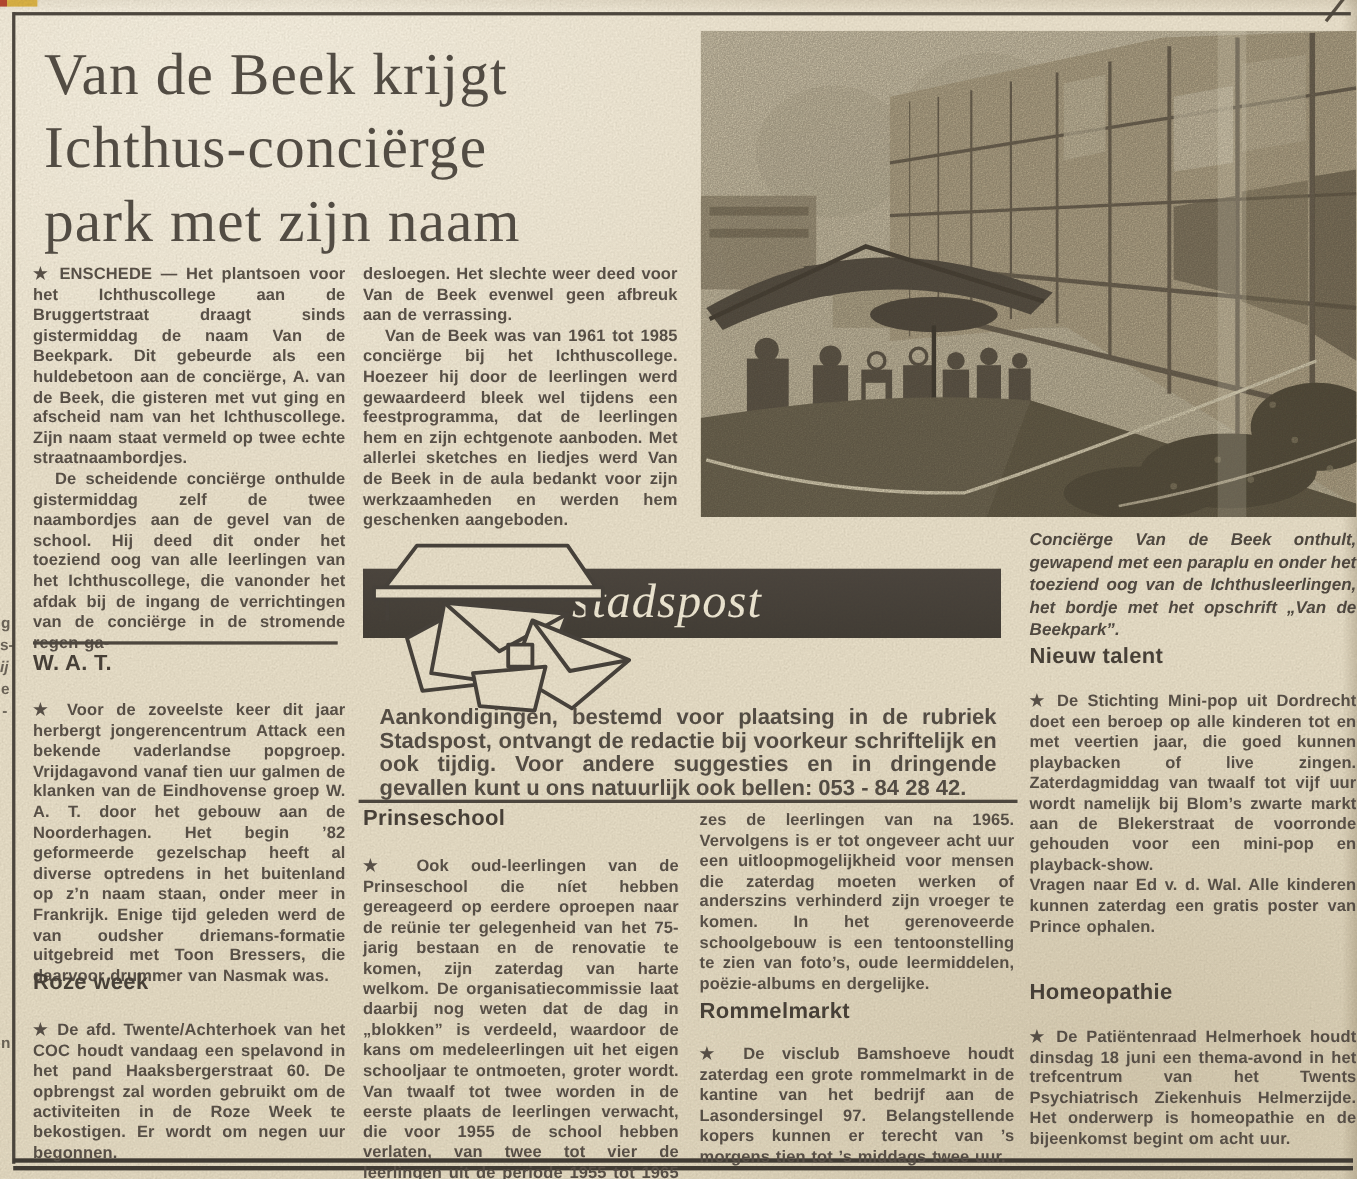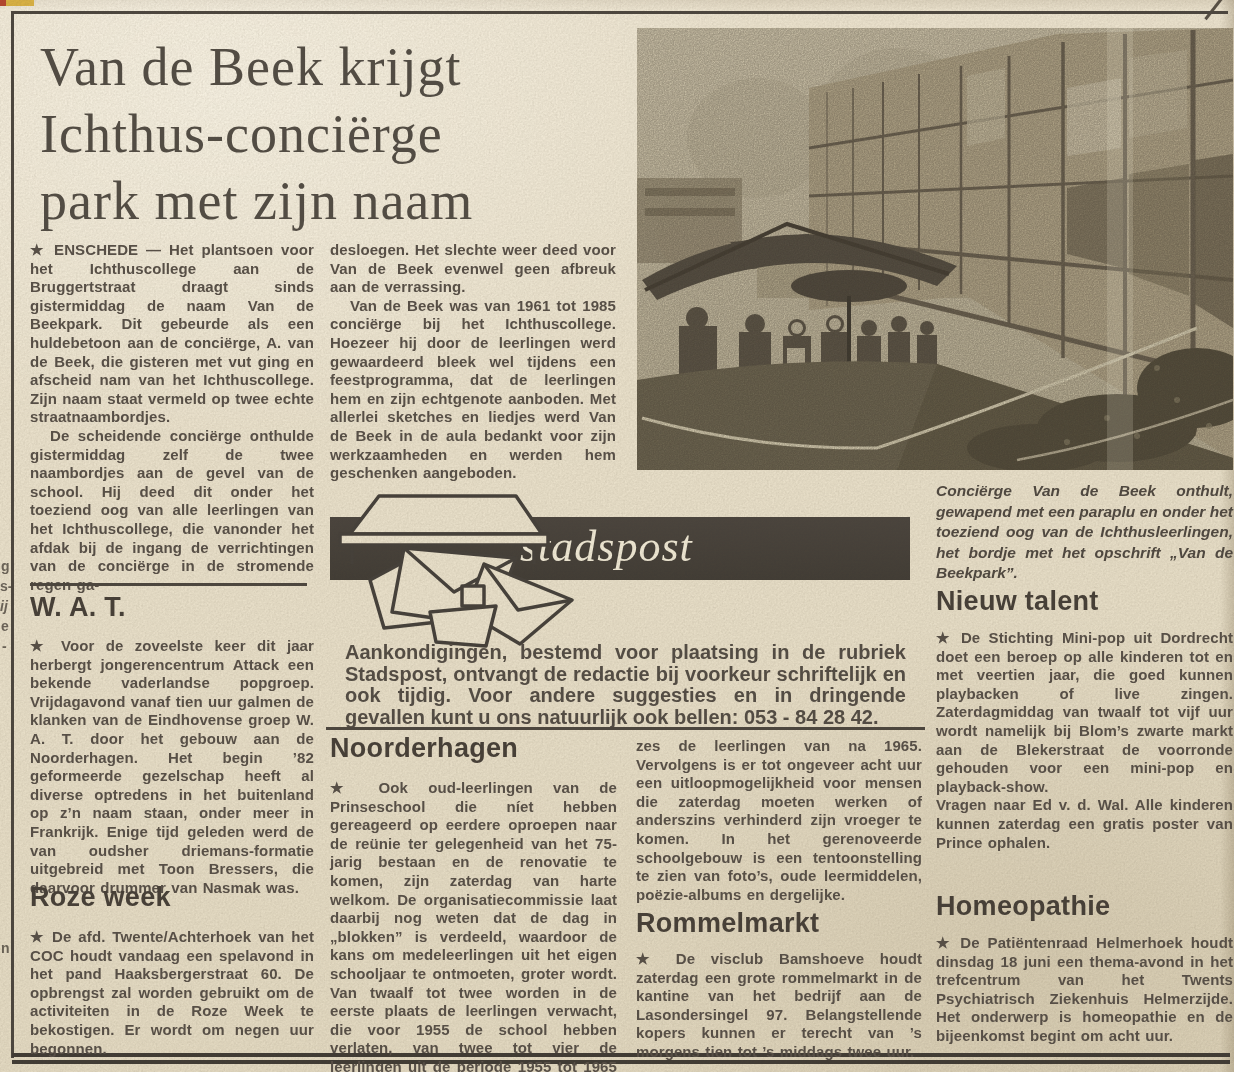--- a/index.html
+++ b/index.html
@@ -26,21 +26,21 @@
   #bottom-rule{left:12px;top:1053px;width:1218px;height:3px;border-bottom:4px solid #403b34;background:none;border-top:4px solid #403b34;height:3px;}
   
   #headline{left:40px;top:34px;width:560px;color:#524c44;
     font-family:"Liberation Serif","DejaVu Serif",serif;
     font-size:54px;line-height:67px;letter-spacing:1px;}
   
   .bodycol{color:#574f47;font-size:15px;line-height:18.6px;font-weight:bold;
     text-align:justify;letter-spacing:.1px;word-spacing:1px;}
   .bodycol p{margin:0;}
   .bodycol p.ind{text-indent:20px;}
-  .sechead{color:#463f37;font-size:27px;font-weight:bold;letter-spacing:.3px;}
+  .sechead{color:#463f37;font-size:20px;font-weight:bold;letter-spacing:.3px;}
   
   #photo{left:637px;top:28px;width:596px;height:442px;}
   #photo svg{display:block;}
   
   #caption{left:936px;top:481px;width:297px;color:#4f4840;
     font-size:15.5px;line-height:20.5px;font-weight:bold;font-style:italic;text-align:justify;}
   
   #banner-bar{left:330px;top:517px;width:580px;height:63px;background:
      linear-gradient(180deg,#4a443d,#413c35);}
   #banner-label{left:520px;top:521px;color:#efe8d4;
@@ -245,21 +245,21 @@
   <div class="abs sechead" id="wat-head">W. A. T.</div>
   <div class="abs bodycol" id="wat-body">
     <p>★ Voor de zoveelste keer dit jaar herbergt jongerencentrum Attack een bekende vaderlandse popgroep. Vrijdagavond vanaf tien uur galmen de klanken van de Eindhovense groep W. A. T. door het gebouw aan de Noorderhagen. Het begin ’82 geformeerde gezelschap heeft al diverse optredens in het buitenland op z’n naam staan, onder meer in Frankrijk. Enige tijd geleden werd de van oudsher driemans-formatie uitgebreid met Toon Bressers, die daarvoor drummer van Nasmak was.</p>
   </div>
 
   <div class="abs sechead" id="roze-head">Roze week</div>
   <div class="abs bodycol" id="roze-body">
     <p>★ De afd. Twente/Achterhoek van het COC houdt vandaag een spelavond in het pand Haaksbergerstraat 60. De opbrengst zal worden gebruikt om de activiteiten in de Roze Week te bekostigen. Er wordt om negen uur begonnen.</p>
   </div>
 
-  <div class="abs sechead" id="prinse-head">Noorderhagen</div>
+  <div class="abs sechead" id="prinse-head">Prinseschool</div>
   <div class="abs bodycol" id="prinse-body">
     <p>★ Ook oud-leerlingen van de Prinseschool die níet hebben gereageerd op eerdere oproepen naar de reünie ter gelegenheid van het 75-jarig bestaan en de renovatie te komen, zijn zaterdag van harte welkom. De organisatiecommissie laat daarbij nog weten dat de dag in „blokken” is verdeeld, waardoor de kans om medeleerlingen uit het eigen schooljaar te ontmoeten, groter wordt. Van twaalf tot twee worden in de eerste plaats de leerlingen verwacht, die voor 1955 de school hebben verlaten, van twee tot vier de leerlingen uit de periode 1955 tot 1965 en van vier tot</p>
   </div>
   <div class="abs bodycol" id="prinse-cont">
     <p>zes de leerlingen van na 1965. Vervolgens is er tot ongeveer acht uur een uitloopmogelijkheid voor mensen die zaterdag moeten werken of anderszins verhinderd zijn vroeger te komen. In het gerenoveerde schoolgebouw is een tentoonstelling te zien van foto’s, oude leermiddelen, poëzie-albums en dergelijke.</p>
   </div>
 
   <div class="abs sechead" id="rommel-head">Rommelmarkt</div>
   <div class="abs bodycol" id="rommel-body">
     <p>★ De visclub Bamshoeve houdt zaterdag een grote rommelmarkt in de kantine van het bedrijf aan de Lasondersingel 97. Belangstellende kopers kunnen er terecht van ’s morgens tien tot ’s middags twee uur.</p>

